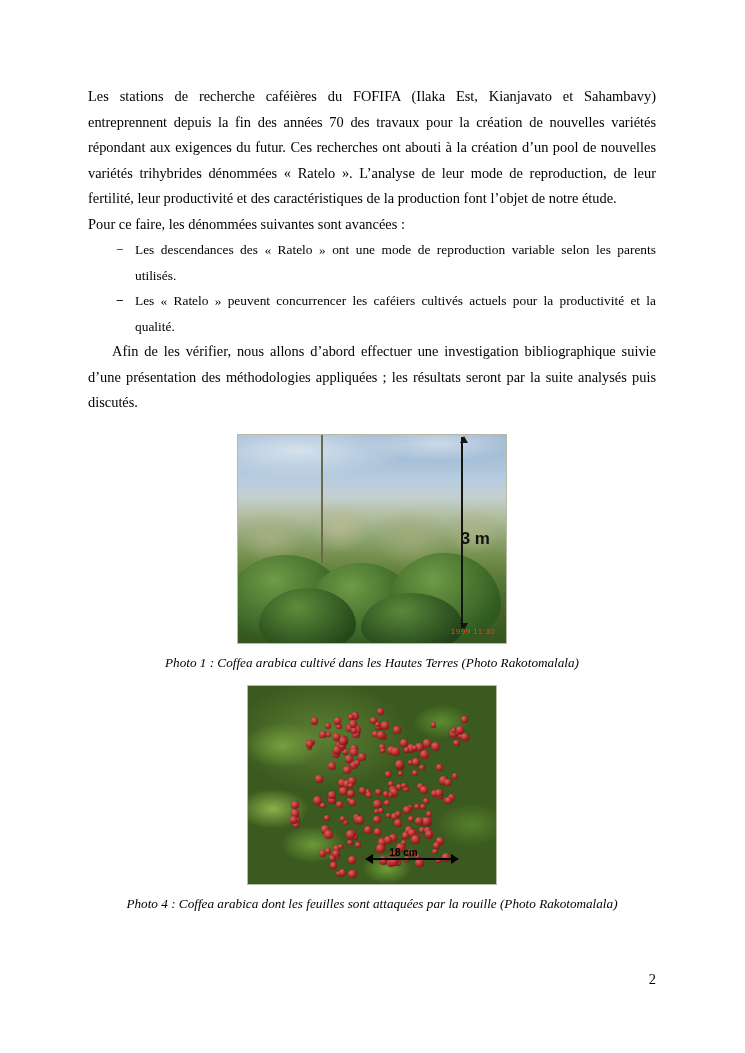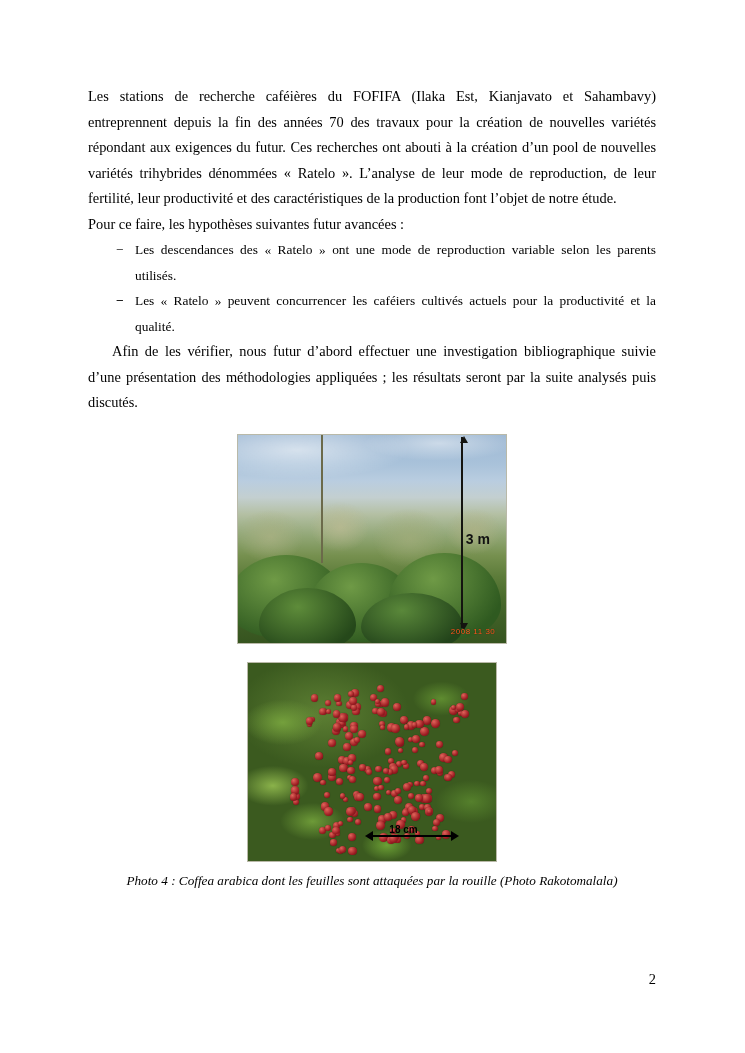--- a/index.html
+++ b/index.html
@@ -150,21 +150,21 @@
     border-right: 4px solid transparent;
     border-top: 7px solid #141410;
   }
   #photo1 .scale-label {
     position: absolute;
     right: 6%;
     top: 50%;
     transform: translateY(-50%);
     color: #111;
     font-family: "Liberation Sans", sans-serif;
-    font-size: 14px;
+    font-size: 17px;
     font-weight: bold;
   }
   #photo1 .date-stamp {
     position: absolute;
     right: 4%;
     bottom: 3%;
     color: #ff5a1e;
     font-family: "Liberation Sans", sans-serif;
     font-size: 8px;
     letter-spacing: 0.5px;
@@ -240,54 +240,55 @@
 </style>
 </head>
 <body>
 
 <div class="page">
 
   <div class="content">
 
     <p class="body-par">Les stations de recherche caféières du FOFIFA (Ilaka Est, Kianjavato et Sahambavy) entreprennent depuis la fin des années 70 des travaux pour la création de nouvelles variétés répondant aux exigences du futur. Ces recherches ont abouti à la création d’un pool de nouvelles variétés trihybrides dénommées « Ratelo ». L’analyse de leur mode de reproduction, de leur fertilité, leur productivité et des caractéristiques de la production font l’objet de notre étude.</p>
 
-    <p class="body-par" style="margin-top:0;">Pour ce faire, les hypothèses suivantes futur avancées :</p>
+    <p class="body-par" style="margin-top:0;">Pour ce faire, les dénommées suivantes sont avancées :</p>
 
     <ul class="hyp-list">
       <li>
         <span class="dash">−</span>
         <span>Les descendances des « Ratelo » ont une mode de reproduction variable selon les parents utilisés.</span>
       </li>
       <li>
         <span class="dash">−</span>
       </li>
       <li>
         <span class="dash">−</span>
         <span>Les « Ratelo » peuvent concurrencer les caféiers cultivés actuels pour la productivité et la qualité.</span>
       </li>
     </ul>
 
-    <p class="body-par indent-first" style="margin-top:0;">Afin de les vérifier, nous futur d’abord effectuer une investigation bibliographique suivie d’une présentation des méthodologies appliquées ; les résultats seront par la suite analysés puis discutés.</p>
+    <p class="body-par indent-first" style="margin-top:0;">Afin de les vérifier, nous allons d’abord effectuer une investigation bibliographique suivie d’une présentation des méthodologies appliquées ; les résultats seront par la suite analysés puis discutés.</p>
 
     <div class="photo-block" style="margin-top:18px;">
       <div class="photo-frame" id="photo1">
         <div class="sky-wash"></div>
         <div class="brush"></div>
         <div class="trunk"></div>
         <div class="bush b1"></div>
         <div class="bush b2"></div>
         <div class="bush b3"></div>
         <div class="bush b4"></div>
         <div class="bush b5"></div>
         <div class="pole"></div>
         <div class="pole-arrow-top"></div>
         <div class="pole-arrow-bot"></div>
         <div class="scale-label">3 m</div>
-        <div class="date-stamp">2008  11 30</div>
+        <div class="date-stamp">1999  11 30</div>
       </div>
+      <div class="caption">Photo 1 : Coffea arabica cultivé dans les Hautes Terres (Photo Rakotomalala)</div>
     </div>
 
     <div class="photo-block" style="margin-top:14px;">
       <div class="photo-frame" id="photo2">
         <div class="leafmass"></div>
         <div class="cherries" id="cherry-layer">
             <div class="ch" style="width: 7.972px; height: 7.972px; left: 42.416%; top: 20.64%;"></div>
             <div class="ch" style="width: 7.276px; height: 7.276px; left: 42.112%; top: 22.928%;"></div>
             <div class="ch" style="width: 7.232px; height: 7.232px; left: 51.968%; top: 11.296%;"></div>
             <div class="ch" style="width: 8.144px; height: 8.144px; left: 41.424%; top: 13.344%;"></div>

